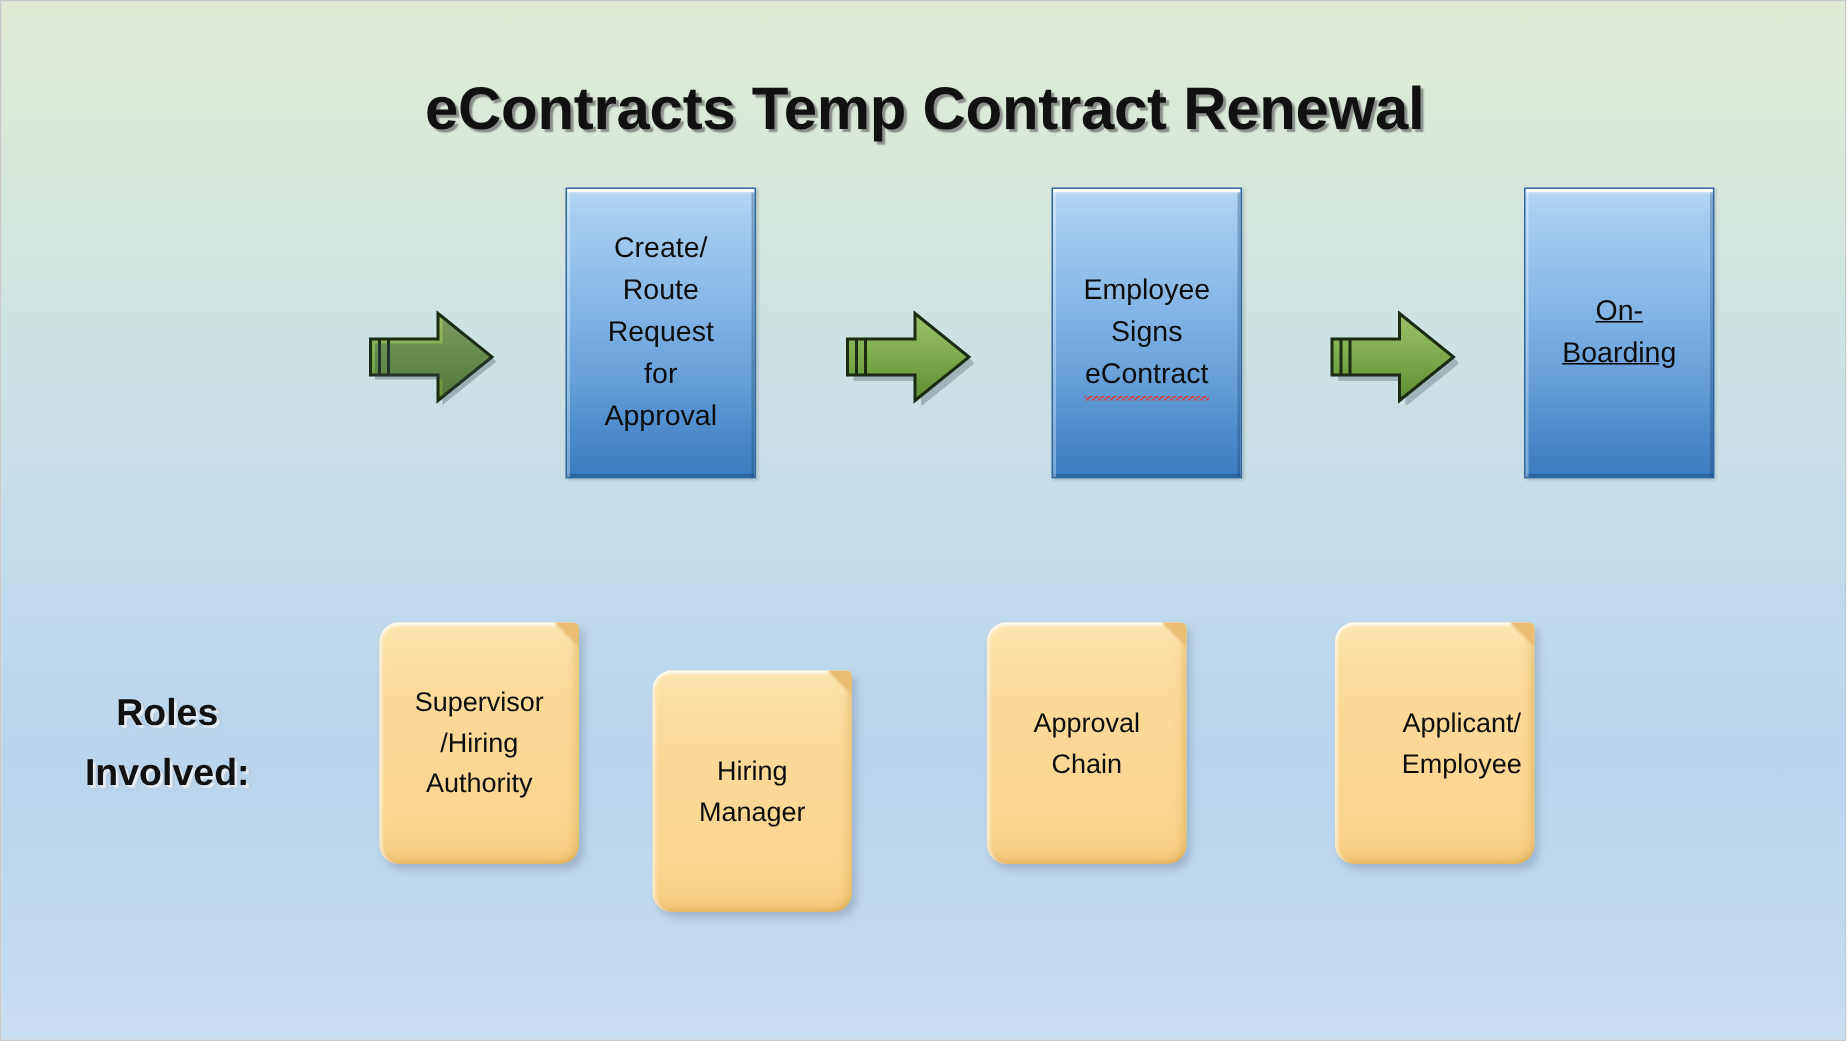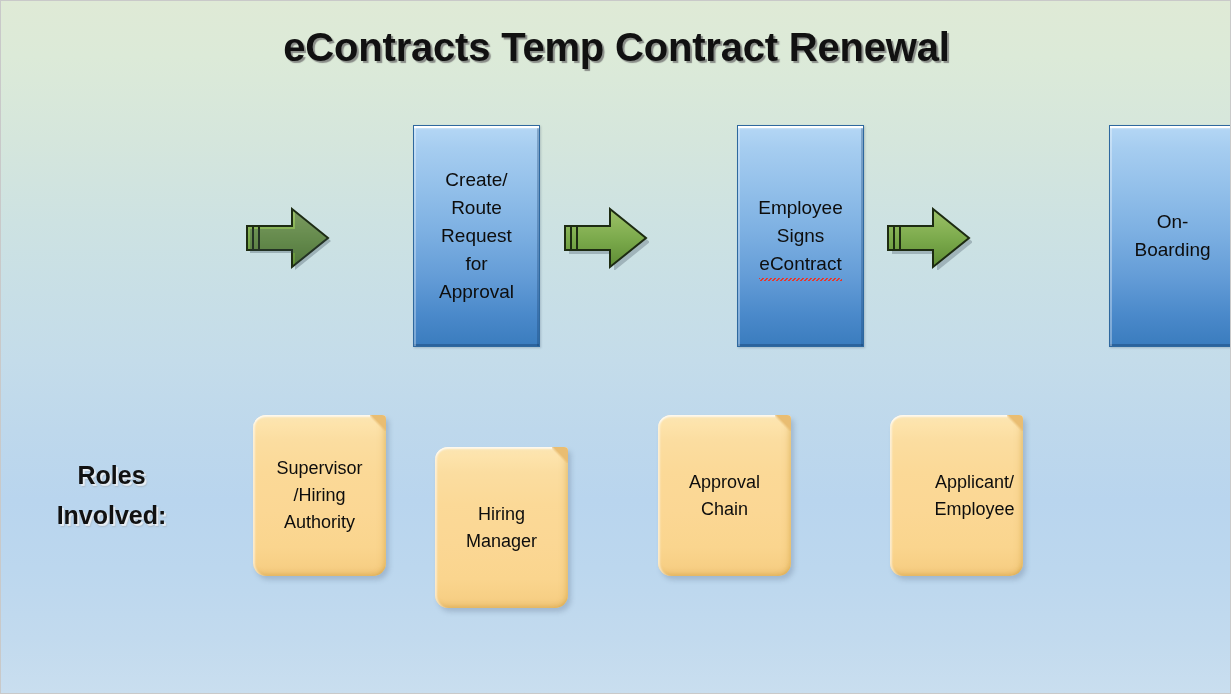--- a/index.html
+++ b/index.html
@@ -29,38 +29,38 @@
        #c2daee 92%,
        #c9deef 100%);
     box-sizing: border-box;
     border: 1px solid #c9c9c9;
   }
 
   
   #title {
     position: absolute;
     left: 0;
-    top: 24px;
+    top: 50px;
     width: 1231px;
     text-align: center;
     font-family: "Liberation Sans", sans-serif;
     font-size: 40px;
     font-weight: bold;
     color: #111111;
     letter-spacing: -0.2px;
     text-shadow: 2px 2px 1px rgba(110,110,110,0.75);
     white-space: nowrap;
   }
 
   
   .proc-box {
     position: absolute;
     top: 124px;
     width: 127px;
-    height: 222px;
+    height: 194px;
     box-sizing: border-box;
     border: 1px solid #2e689f;
     background:
       linear-gradient(180deg,
         #b5d7f5 0%,
         #a6cdf0 10%,
         #93c0ea 28%,
         #7db0e2 48%,
         #629bd6 70%,
         #4a89ca 86%,
@@ -68,21 +68,20 @@
     box-shadow:
       inset 0 2px 0 0 rgba(255,255,255,0.92),
       inset 0 4px 2px -2px rgba(255,255,255,0.85),
       inset 2px 0 0 0 rgba(255,255,255,0.32),
       inset -2px 0 0 0 rgba(20,60,105,0.30),
       inset 0 -2px 0 0 rgba(18,58,102,0.38),
       1px 1px 2px rgba(60,80,100,0.25);
     display: flex;
     align-items: center;
     justify-content: center;
-    margin-left: 36px;
   }
   .proc-label {
     font-size: 19px;
     line-height: 1.47;
     color: #0d0d0d;
     text-align: center;
     padding: 0 4px;
     white-space: pre-line;
   }
   .proc-label.spell {
@@ -102,21 +101,21 @@
     background-image:
       repeating-linear-gradient(135deg,
         #e8372b 0px, #e8372b 1.2px,
         transparent 1.2px, transparent 2.4px);
     background-size: 4px 3px;
   }
 
   #box-1 { left: 78px; }
   #box-2 { left: 376px; }
   #box-3 { left: 700px; }
-  #box-4 { left: 1072px; }
+  #box-4 { left: 1015px; text-decoration: underline; }
 
   
   .arrow {
     position: absolute;
     top: 206px;
     width: 86px;
     height: 63px;
   }
   #arrow-1 { left: 244px; }
   #arrow-2 { left: 562px; }

